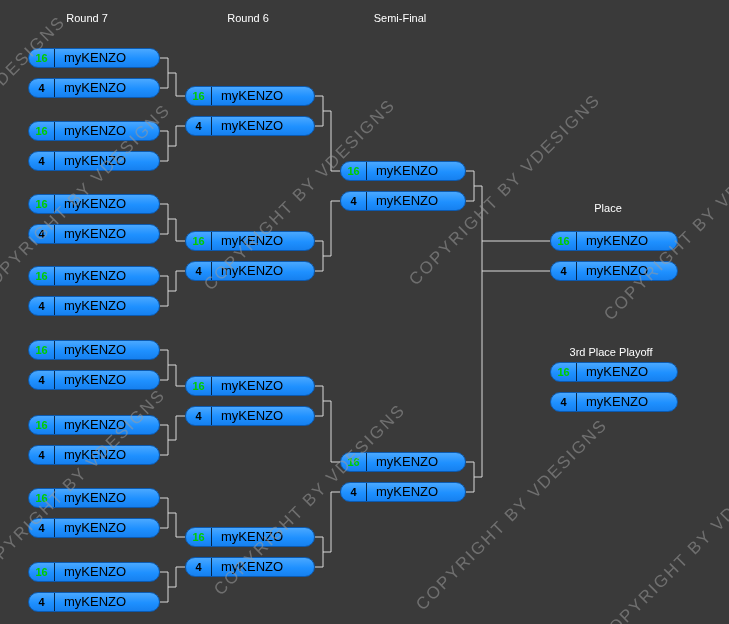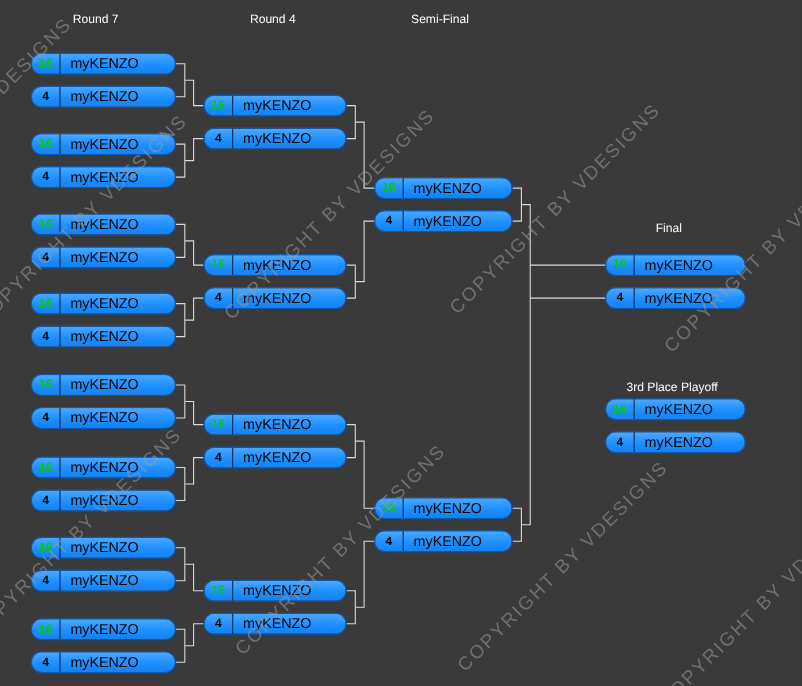--- a/index.html
+++ b/index.html
@@ -36,23 +36,23 @@
     transform:translate(-50%,-50%) rotate(-45deg);
     color:var(--watermark,#9b9b9b);opacity:0.55;
     font-size:17px;letter-spacing:2px;white-space:nowrap;
   }
 </style>
 </head>
 <body>
 
 <div id="stage">
   <div class="col-header" style="left:37px;top:12px">Round 7</div>
-  <div class="col-header" style="left:198px;top:12px">Round 4</div>
+  <div class="col-header" style="left:198px;top:12px">Round 6</div>
   <div class="col-header" style="left:350px;top:12px">Semi-Final</div>
-  <div class="col-header" style="left:558px;top:202px">Final</div>
+  <div class="col-header" style="left:558px;top:202px">Place</div>
   <div class="col-header" style="left:536px;top:346px;width:150px">3rd Place Playoff</div>
 
   <svg id="connectors" width="729" height="624">
     <path id="connector-path" fill="none" stroke="#d9d9d9" stroke-width="1" d="M160 58H168V88H160M168 73H176V96H185M160 131H168V161H160M168 146H176V126H185M160 204H168V234H160M168 219H176V241H185M160 276H168V306H160M168 291H176V271H185M160 350H168V380H160M168 365H176V386H185M160 425H168V455H160M168 440H176V416H185M160 498H168V528H160M168 513H176V537H185M160 572H168V602H160M168 587H176V567H185M315 96H323V126H315M323 111H331V171H340M315 241H323V271H315M323 256H331V201H340M315 386H323V416H315M323 401H331V462H340M315 537H323V567H315M323 552H331V492H340M466 171H474V201H466M474 186H482V241H550M466 462H474V492H466M474 477H482V271H550M482 241V271"></path>
   </svg>
 <div class="slot" style="left: 28px; top: 48px; width: 132px;">
       <span class="seed seed-high">16</span>
       <span class="team">myKENZO</span>
     </div>
     <div class="slot" style="left: 28px; top: 78px; width: 132px;">

